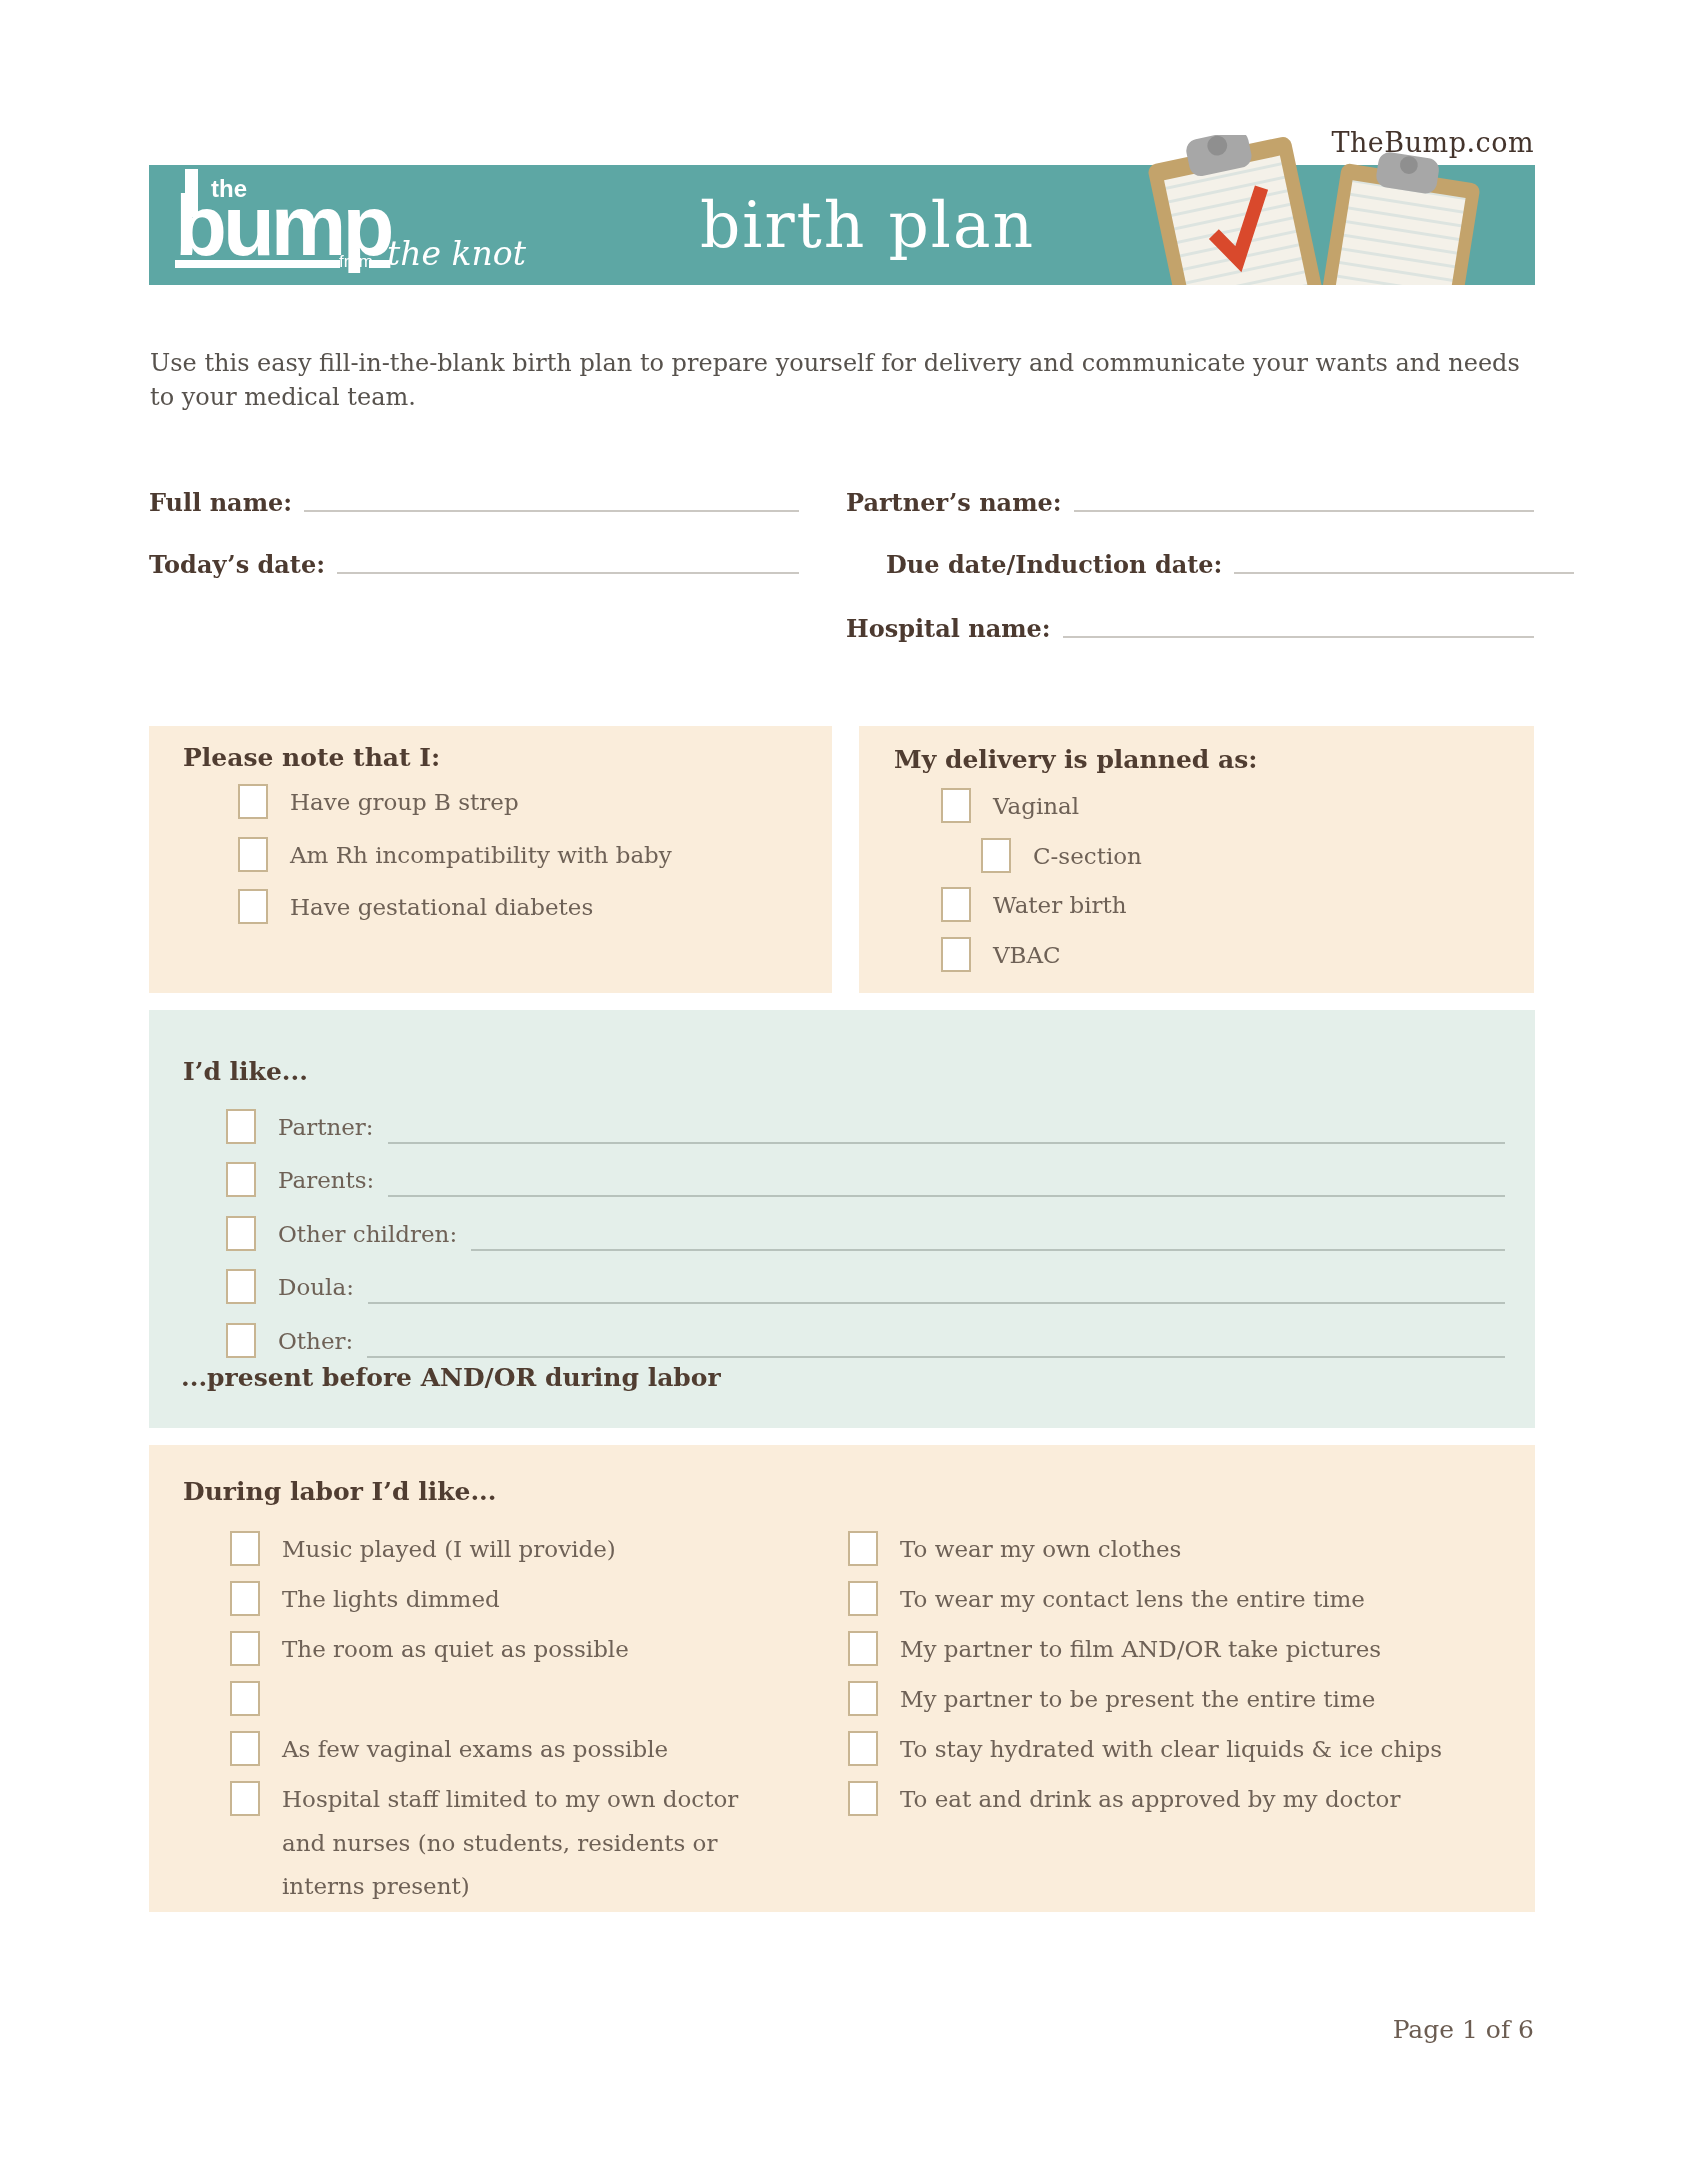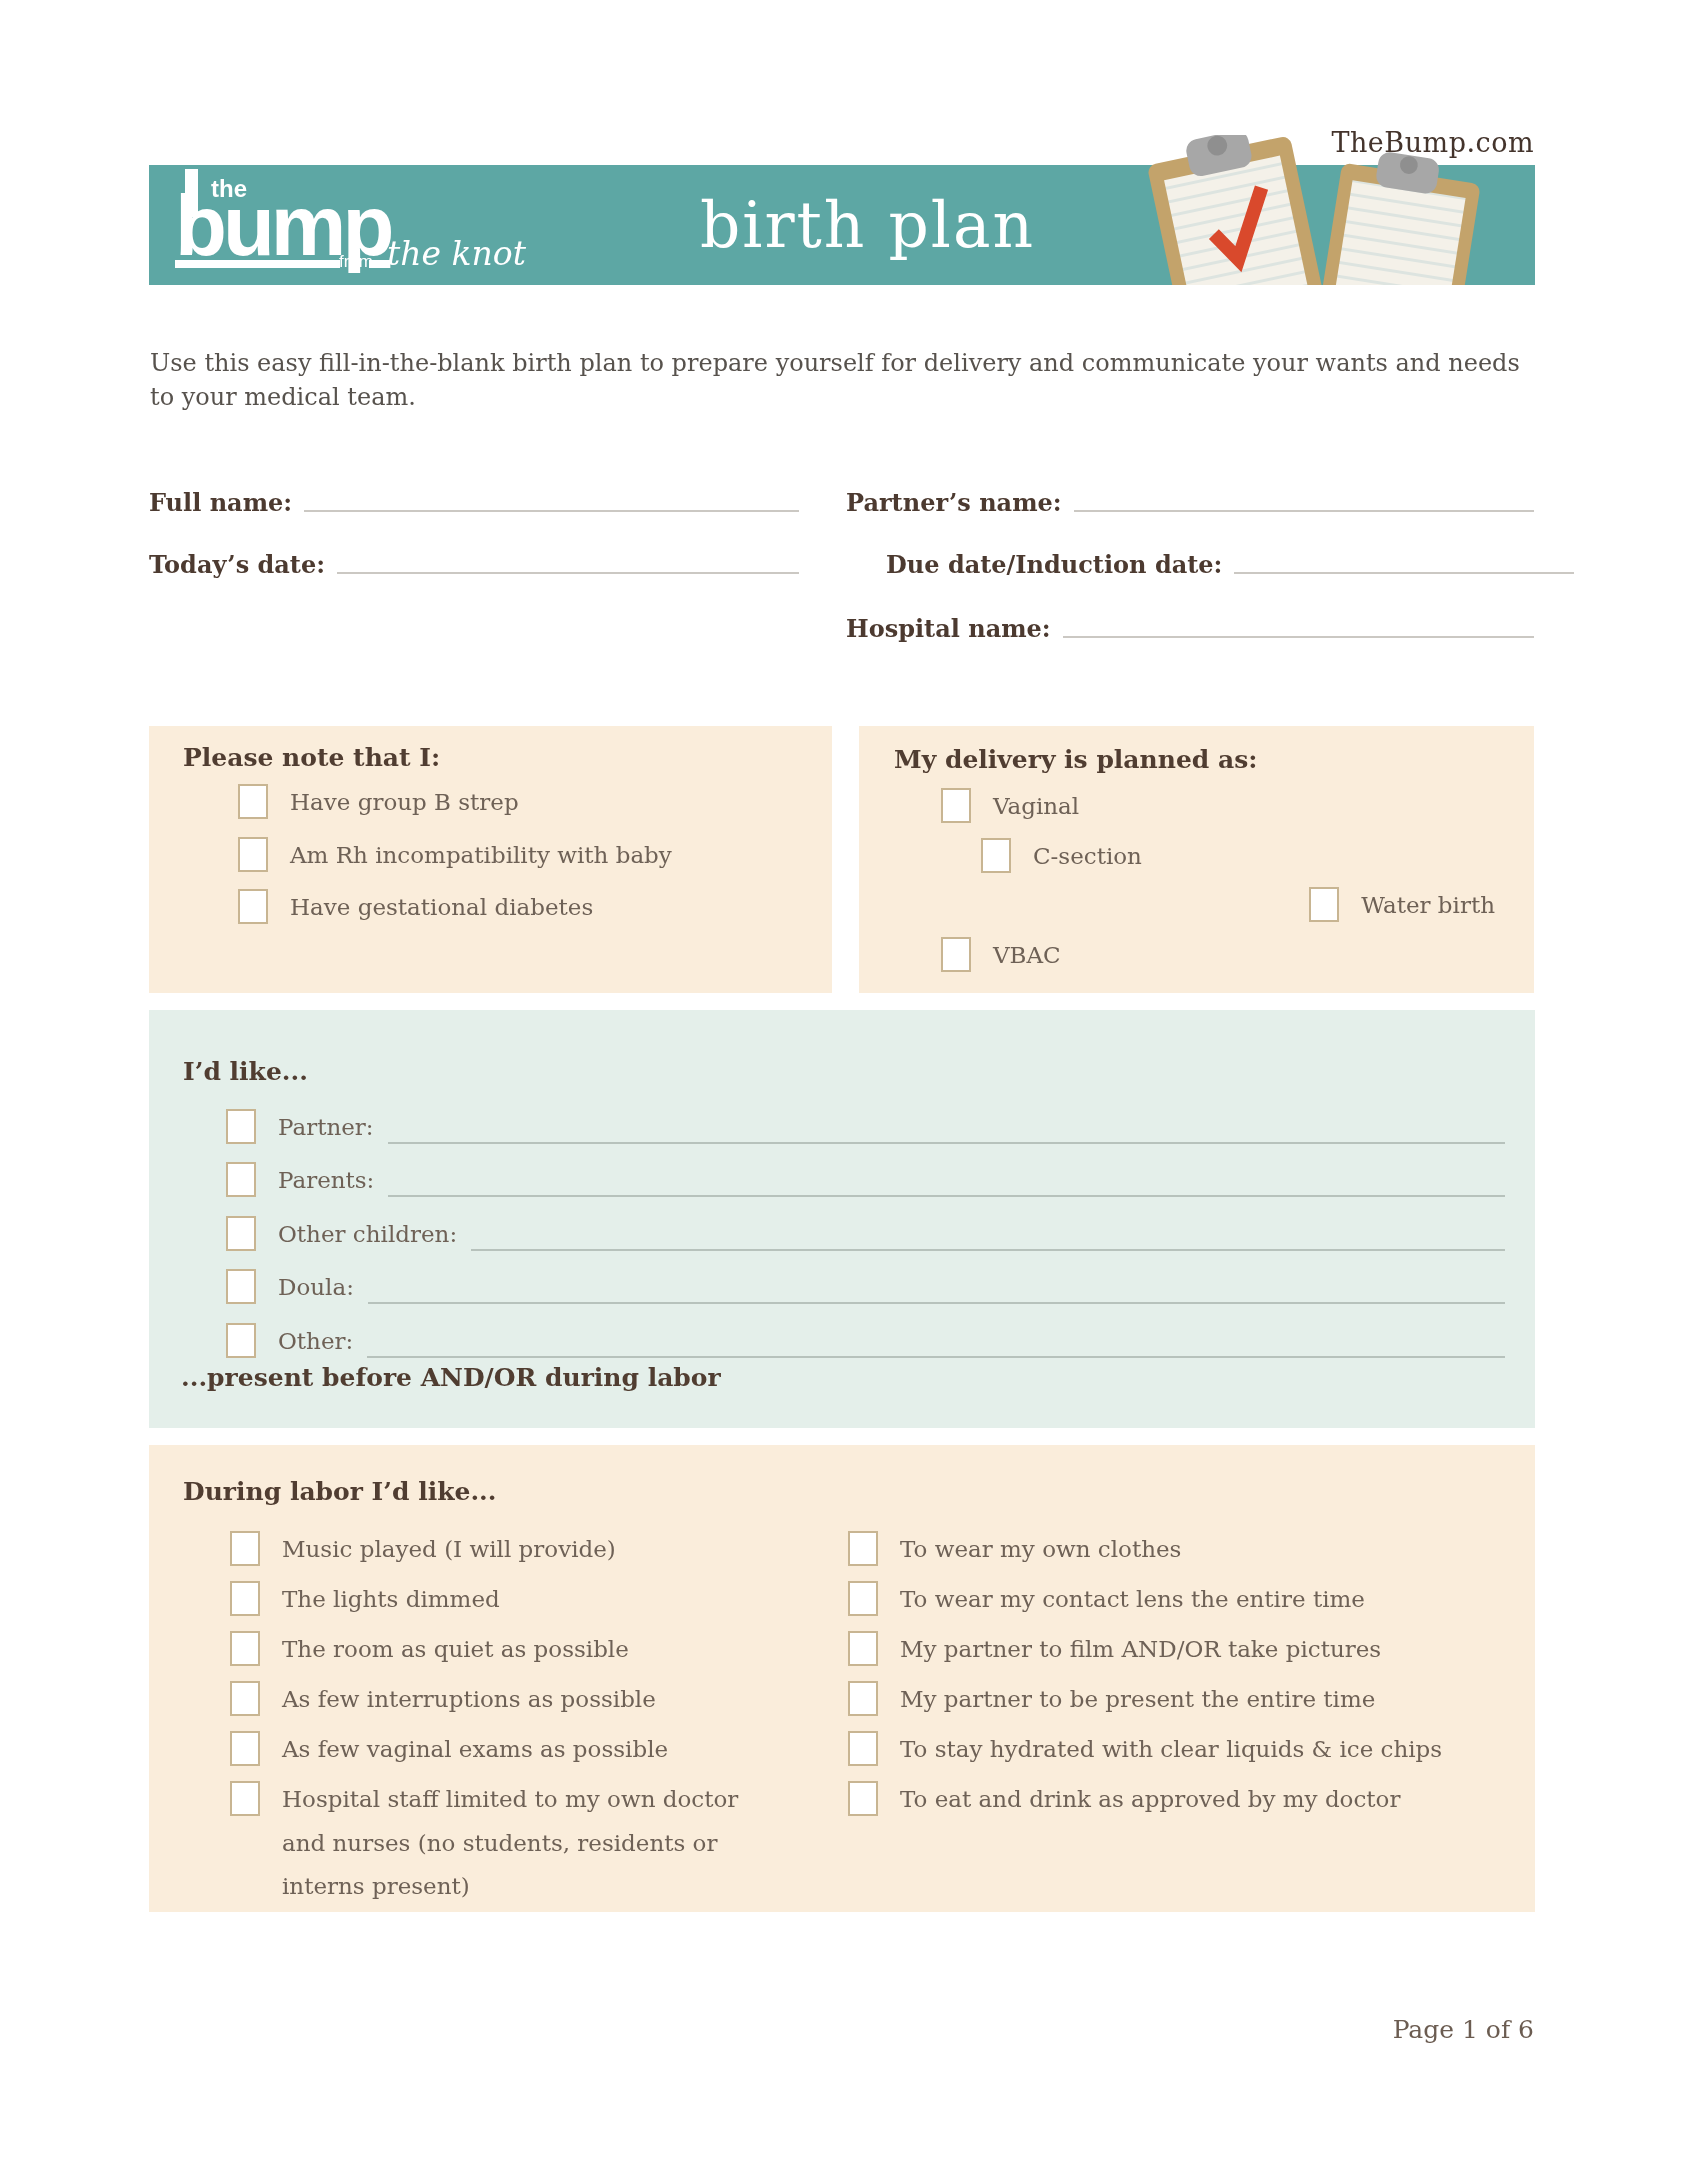--- a/index.html
+++ b/index.html
@@ -179,21 +179,21 @@
   <div class="box peach" style="left:859px; top:726px; width:675px; height:267px;"></div>
   <div class="box-title" style="left:894px; top:745px;">My delivery is planned as:</div>
   <div class="row" style="left:941px; top:788px; width:554px;">
     <span class="cb"></span>
     <span class="row-label tight">Vaginal</span>
   </div>
   <div class="row" style="left:941px; top:838px; width:554px;margin-left:40px;">
     <span class="cb"></span>
     <span class="row-label tight">C-section</span>
   </div>
-  <div class="row" style="left:941px; top:887px; width:554px;justify-content:flex-end;">
+  <div class="row" style="left:941px; top:887px; width:554px;">
     <span class="cb"></span>
     <span class="row-label tight">Water birth</span>
   </div>
   <div class="row" style="left:941px; top:937px; width:554px;">
     <span class="cb"></span>
     <span class="row-label tight">VBAC</span>
   </div>
 
   <div class="box mint" style="left:149px; top:1010px; width:1386px; height:418px;"></div>
   <div class="box-title" style="left:183px; top:1057px;">I’d like...</div>
@@ -234,21 +234,20 @@
   <div class="row" style="left:230px; top:1581px; width:584px;">
     <span class="cb"></span>
     <span class="row-label tight">The lights dimmed</span>
   </div>
   <div class="row" style="left:230px; top:1631px; width:584px;">
     <span class="cb"></span>
     <span class="row-label tight">The room as quiet as possible</span>
   </div>
   <div class="row" style="left:230px; top:1681px; width:584px;">
     <span class="cb"></span>
-    <span class="row-label tight">As few interruptions as possible</span>
   </div>
   <div class="row" style="left:230px; top:1731px; width:584px;">
     <span class="cb"></span>
     <span class="row-label tight">As few vaginal exams as possible</span>
   </div>
   <div class="row" style="left:230px; top:1781px; width:584px;">
     <span class="cb"></span>
     <span class="row-label" style="max-width:495px;">Hospital staff limited to my own doctor and nurses (no students, residents or interns present)</span>
   </div>
 

